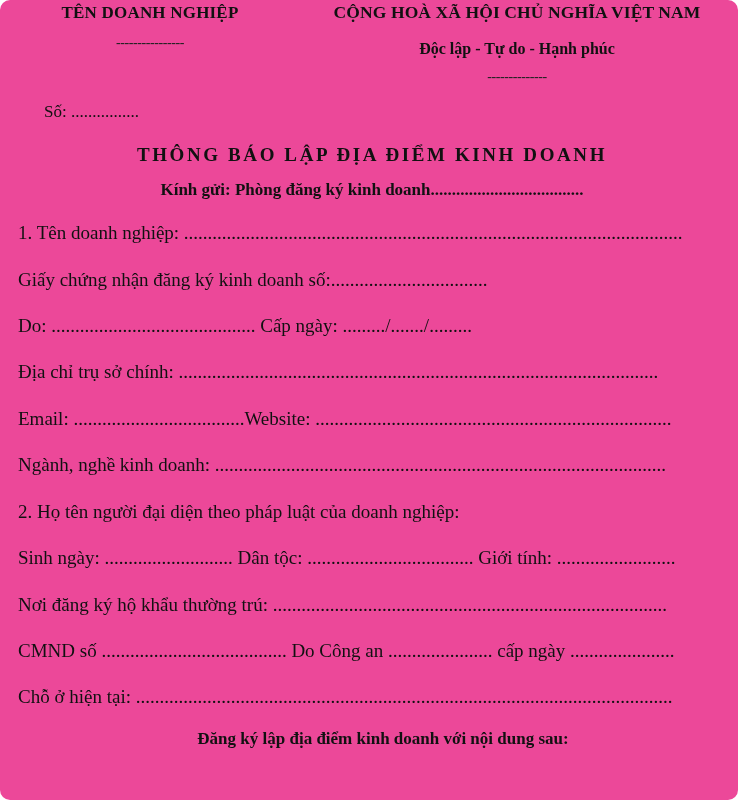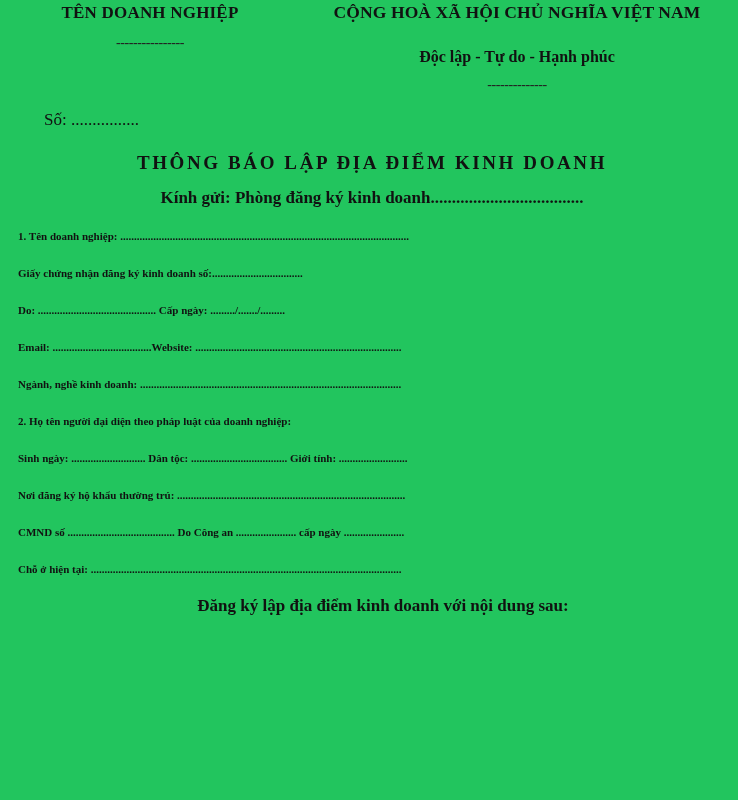--- a/index.html
+++ b/index.html
@@ -5,24 +5,25 @@
   html, body {
     margin: 0;
     padding: 0;
     background: #ffffff;
   }
 
   .page {
     position: relative;
     width: 738px;
     height: 800px;
-    background: #22c55e;
+    background: #ec4899;
     overflow: hidden;
     font-family: "Liberation Serif", "DejaVu Serif", serif;
     color: #111111;
+    border-radius: 10px;
   }
 
   
   .doc-header {
     display: flex;
     flex-direction: row;
     align-items: flex-start;
     padding-top: 2px;
   }
 
@@ -50,21 +51,21 @@
     font-size: 17.5px;
     font-weight: bold;
     letter-spacing: 0.1px;
     line-height: 1.25;
     white-space: nowrap;
   }
 
   .motto {
     font-size: 16px;
     font-weight: bold;
-    margin-top: 24px;
+    margin-top: 16px;
     white-space: nowrap;
   }
 
   .rule-dash {
     font-size: 14px;
     font-weight: normal;
     letter-spacing: -0.4px;
     line-height: 1;
     color: #222;
   }
@@ -104,26 +105,25 @@
   }
 
   
   .form-body {
     margin-top: 22px;
     padding-left: 18px;
     padding-right: 0px;
   }
 
   .form-line {
-    font-size: 11px;
+    font-size: 19px;
     line-height: 1.18;
     margin-bottom: 24px;
     white-space: nowrap;
     overflow: hidden;
-    font-weight: bold;
   }
 
   .form-line.tight {
     margin-bottom: 11px;
   }
 
   .section-heading {
     margin-top: 20px;
     margin-bottom: 22px;
     text-align: center;
@@ -156,20 +156,21 @@
 
   <div class="doc-title">THÔNG BÁO LẬP ĐỊA ĐIỂM KINH DOANH</div>
 
   <div class="doc-recipient">Kính gửi: Phòng đăng ký kinh doanh....................................</div>
 
   <div class="form-body">
 
     <div class="form-line">1. Tên doanh nghiệp: .........................................................................................................</div>
     <div class="form-line">Giấy chứng nhận đăng ký kinh doanh số:.................................</div>
     <div class="form-line">Do: ........................................... Cấp ngày: ........./......./.........</div>
+    <div class="form-line">Địa chỉ trụ sở chính: .....................................................................................................</div>
     <div class="form-line">Email: ....................................Website: ...........................................................................</div>
     <div class="form-line">Ngành, nghề kinh doanh: ...............................................................................................</div>
     <div class="form-line">2. Họ tên người đại diện theo pháp luật của doanh nghiệp:</div>
     <div class="form-line">Sinh ngày: ........................... Dân tộc: ................................... Giới tính: .........................</div>
     <div class="form-line">Nơi đăng ký hộ khẩu thường trú: ...................................................................................</div>
     <div class="form-line">CMND số ....................................... Do Công an ...................... cấp ngày ......................</div>
     <div class="form-line tight">Chỗ ở hiện tại: .................................................................................................................</div>
 
     <div class="section-heading">Đăng ký lập địa điểm kinh doanh với nội dung sau:</div>
 

